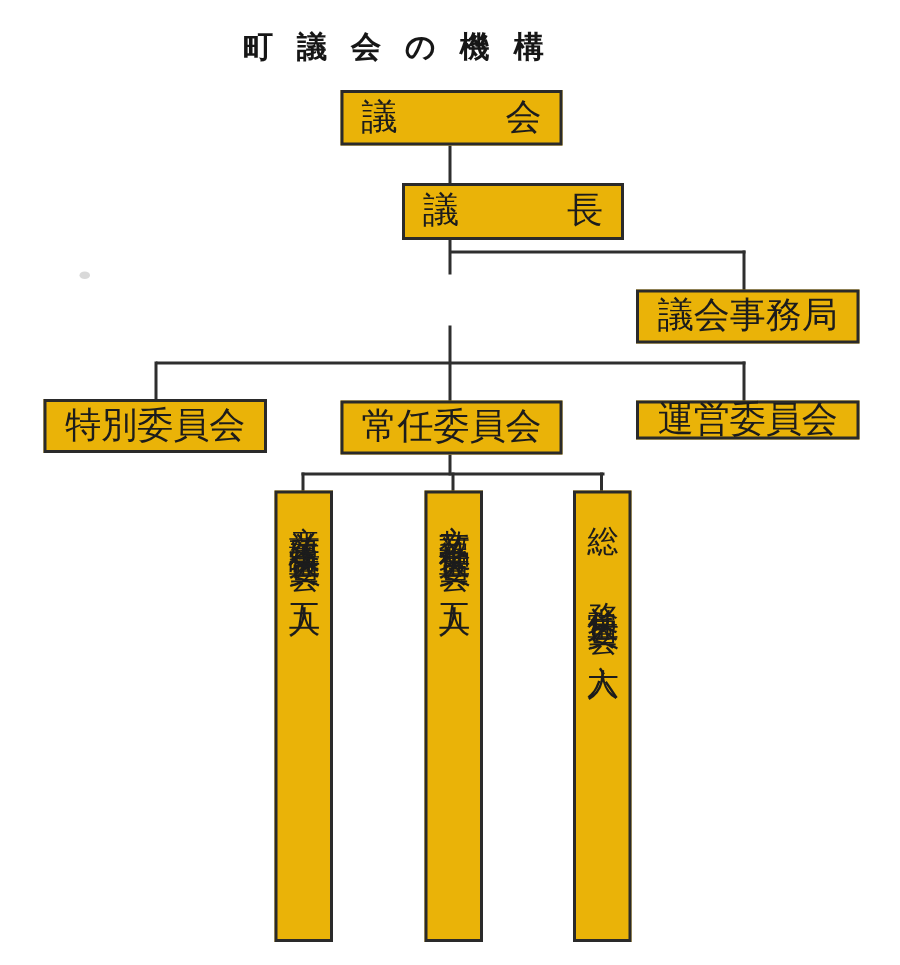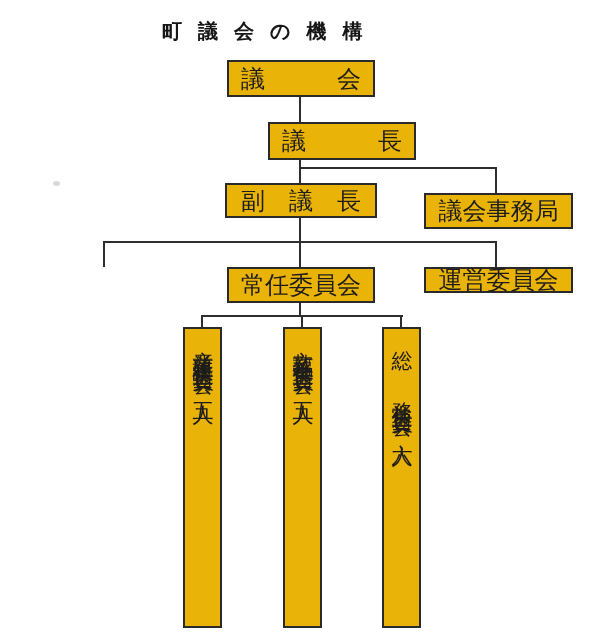--- a/index.html
+++ b/index.html
@@ -115,28 +115,28 @@
   <div class="line l-v10"></div>
 
   <div class="node n-gikai">
     <span>議　　　会</span>
   </div>
 
   <div class="node n-gicho">
     <span>議　　　長</span>
   </div>
 
-  <div class="node n-fuku">
-    <span>副　議　長</span>
-  </div>
 
   <div class="node n-jimu">
     <span>議会事務局</span>
   </div>
 
+  <div class="node n-tokubetsu">
+    <span>特別委員会</span>
+  </div>
 
   <div class="node n-jonin">
     <span>常任委員会</span>
   </div>
 
   <div class="node n-unei">
     <span>運営委員会</span>
   </div>
 
   <div class="node vertical n-sangyo">

